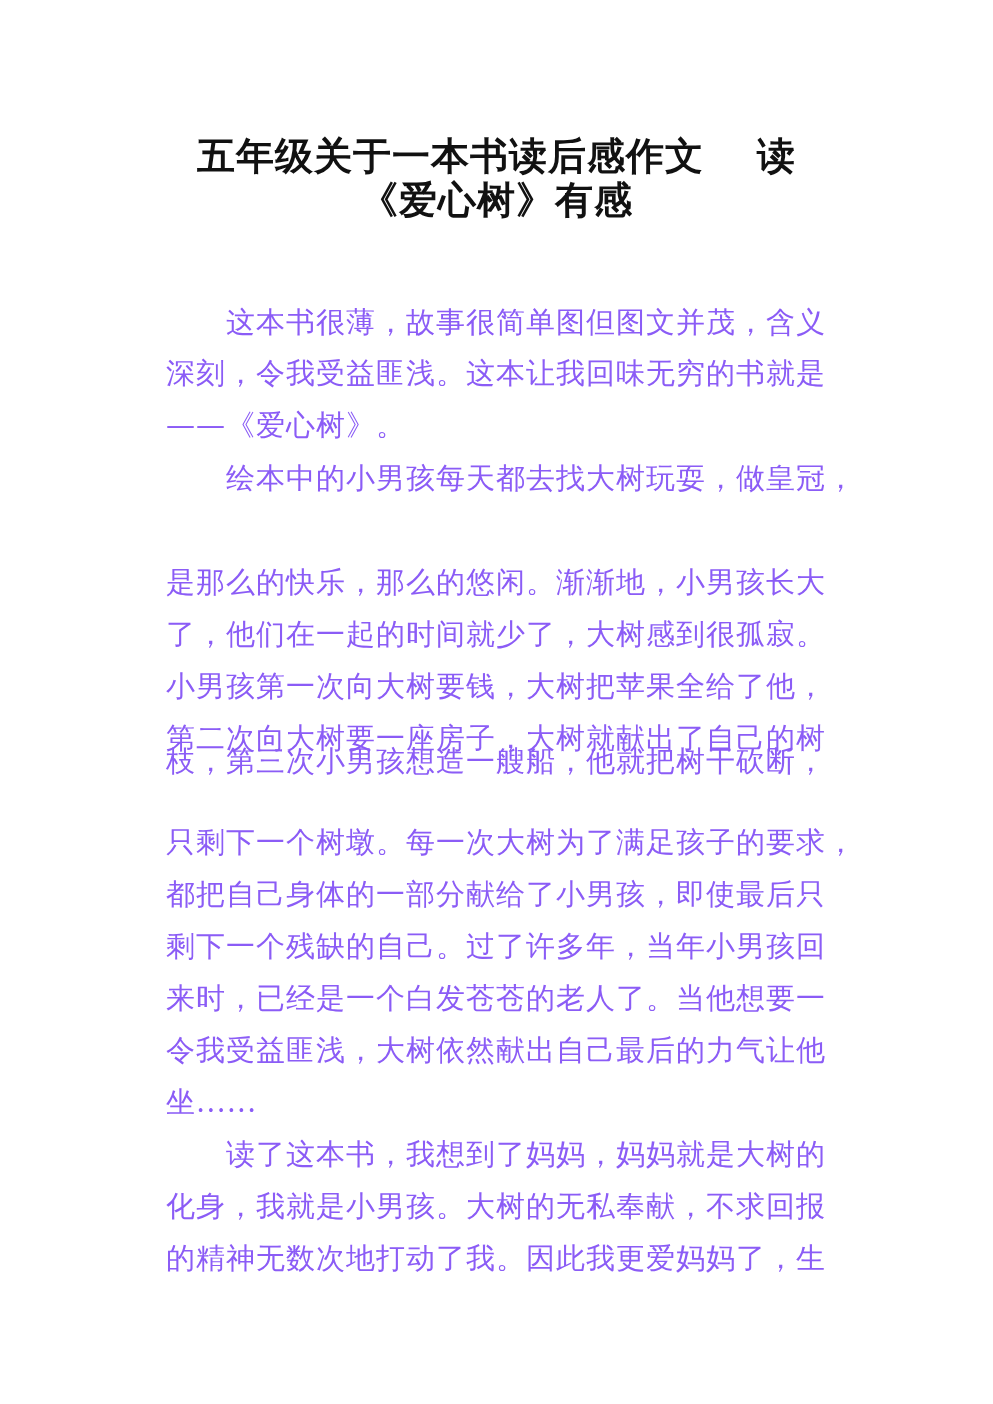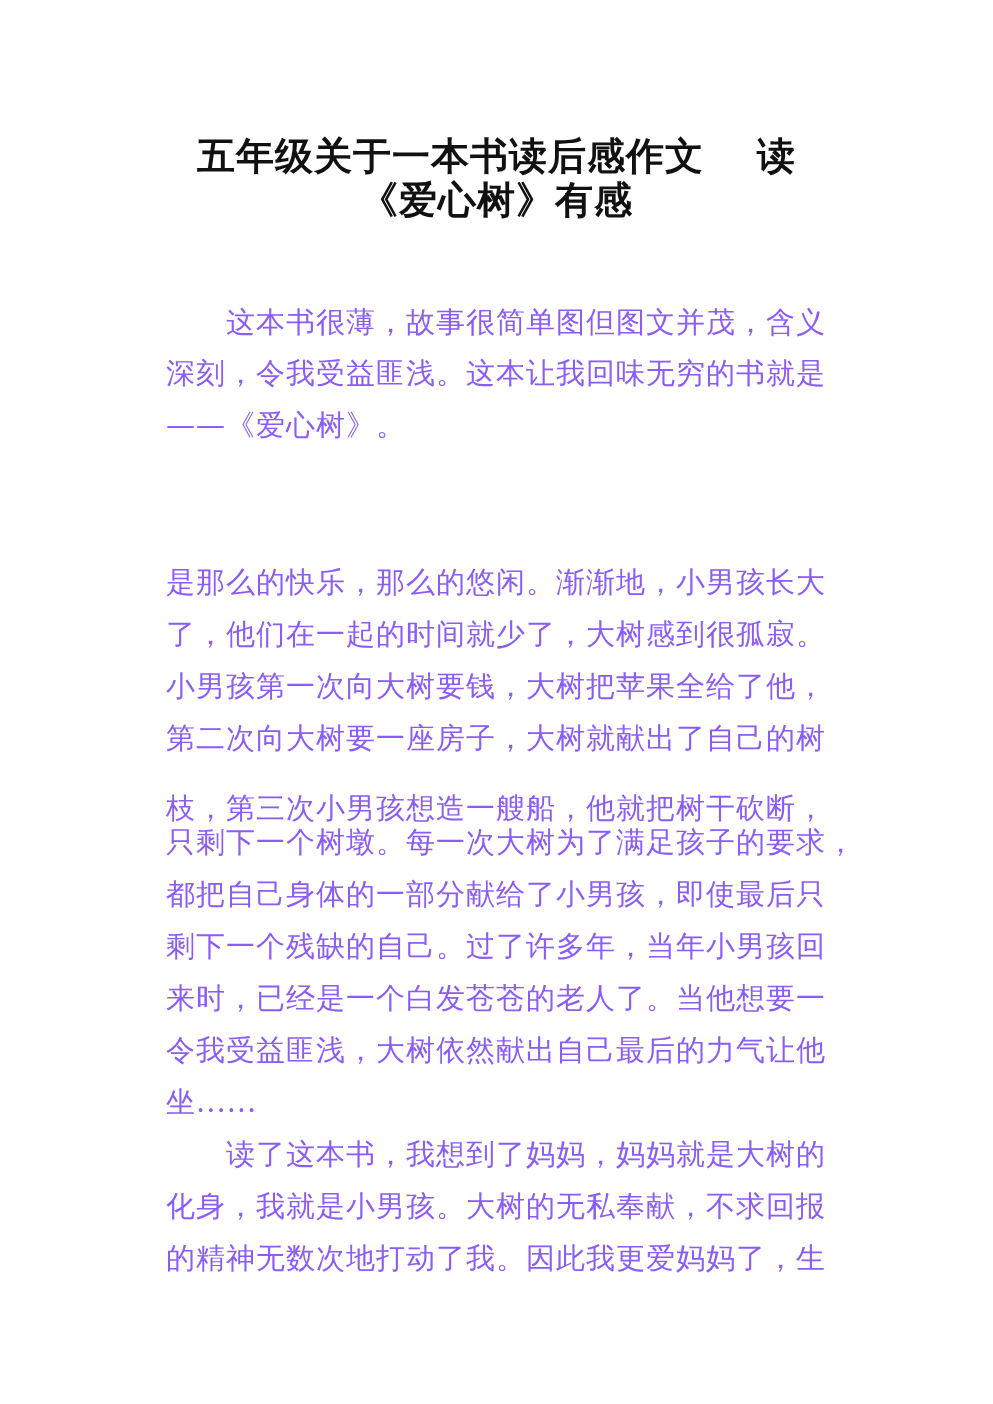--- a/index.html
+++ b/index.html
@@ -22,25 +22,26 @@
 <body>
 
 <div class="page">
   <div class="title l1">五年级关于一本书读后感作文　 读</div>
   <div class="title l2">《爱心树》有感</div>
 
   <div class="body-line" style="top:302px">　　这本书很薄，故事很简单图但图文并茂，含义</div>
   <div class="body-line" style="top:353px">深刻，令我受益匪浅。这本让我回味无穷的书就是</div>
   <div class="body-line" style="top:405px">——《爱心树》。</div>
 
+  <div class="body-line" style="top:458px">　　绘本中的小男孩每天都去找大树玩耍，做皇冠，</div>
   <div class="body-line" style="top:562px">是那么的快乐，那么的悠闲。渐渐地，小男孩长大</div>
   <div class="body-line" style="top:614px">了，他们在一起的时间就少了，大树感到很孤寂。</div>
   <div class="body-line" style="top:666px">小男孩第一次向大树要钱，大树把苹果全给了他，</div>
   <div class="body-line" style="top:718px">第二次向大树要一座房子，大树就献出了自己的树</div>
-  <div class="body-line" style="top:788px">枝，第三次小男孩想造一艘船，他就把树干砍断，</div>
+  <div class="body-line" style="top:741px">枝，第三次小男孩想造一艘船，他就把树干砍断，</div>
   <div class="body-line" style="top:874px">都把自己身体的一部分献给了小男孩，即使最后只</div>
   <div class="body-line" style="top:822px">只剩下一个树墩。每一次大树为了满足孩子的要求，</div>
   <div class="body-line" style="top:926px">剩下一个残缺的自己。过了许多年，当年小男孩回</div>
   <div class="body-line" style="top:978px">来时，已经是一个白发苍苍的老人了。当他想要一</div>
   <div class="body-line" style="top:1030px">令我受益匪浅，大树依然献出自己最后的力气让他</div>
   <div class="body-line" style="top:1082px">坐......</div>
 
   <div class="body-line" style="top:1186px">化身，我就是小男孩。大树的无私奉献，不求回报</div>
   <div class="body-line" style="top:1134px">　　读了这本书，我想到了妈妈，妈妈就是大树的</div>
   <div class="body-line" style="top:1238px">的精神无数次地打动了我。因此我更爱妈妈了，生</div>

